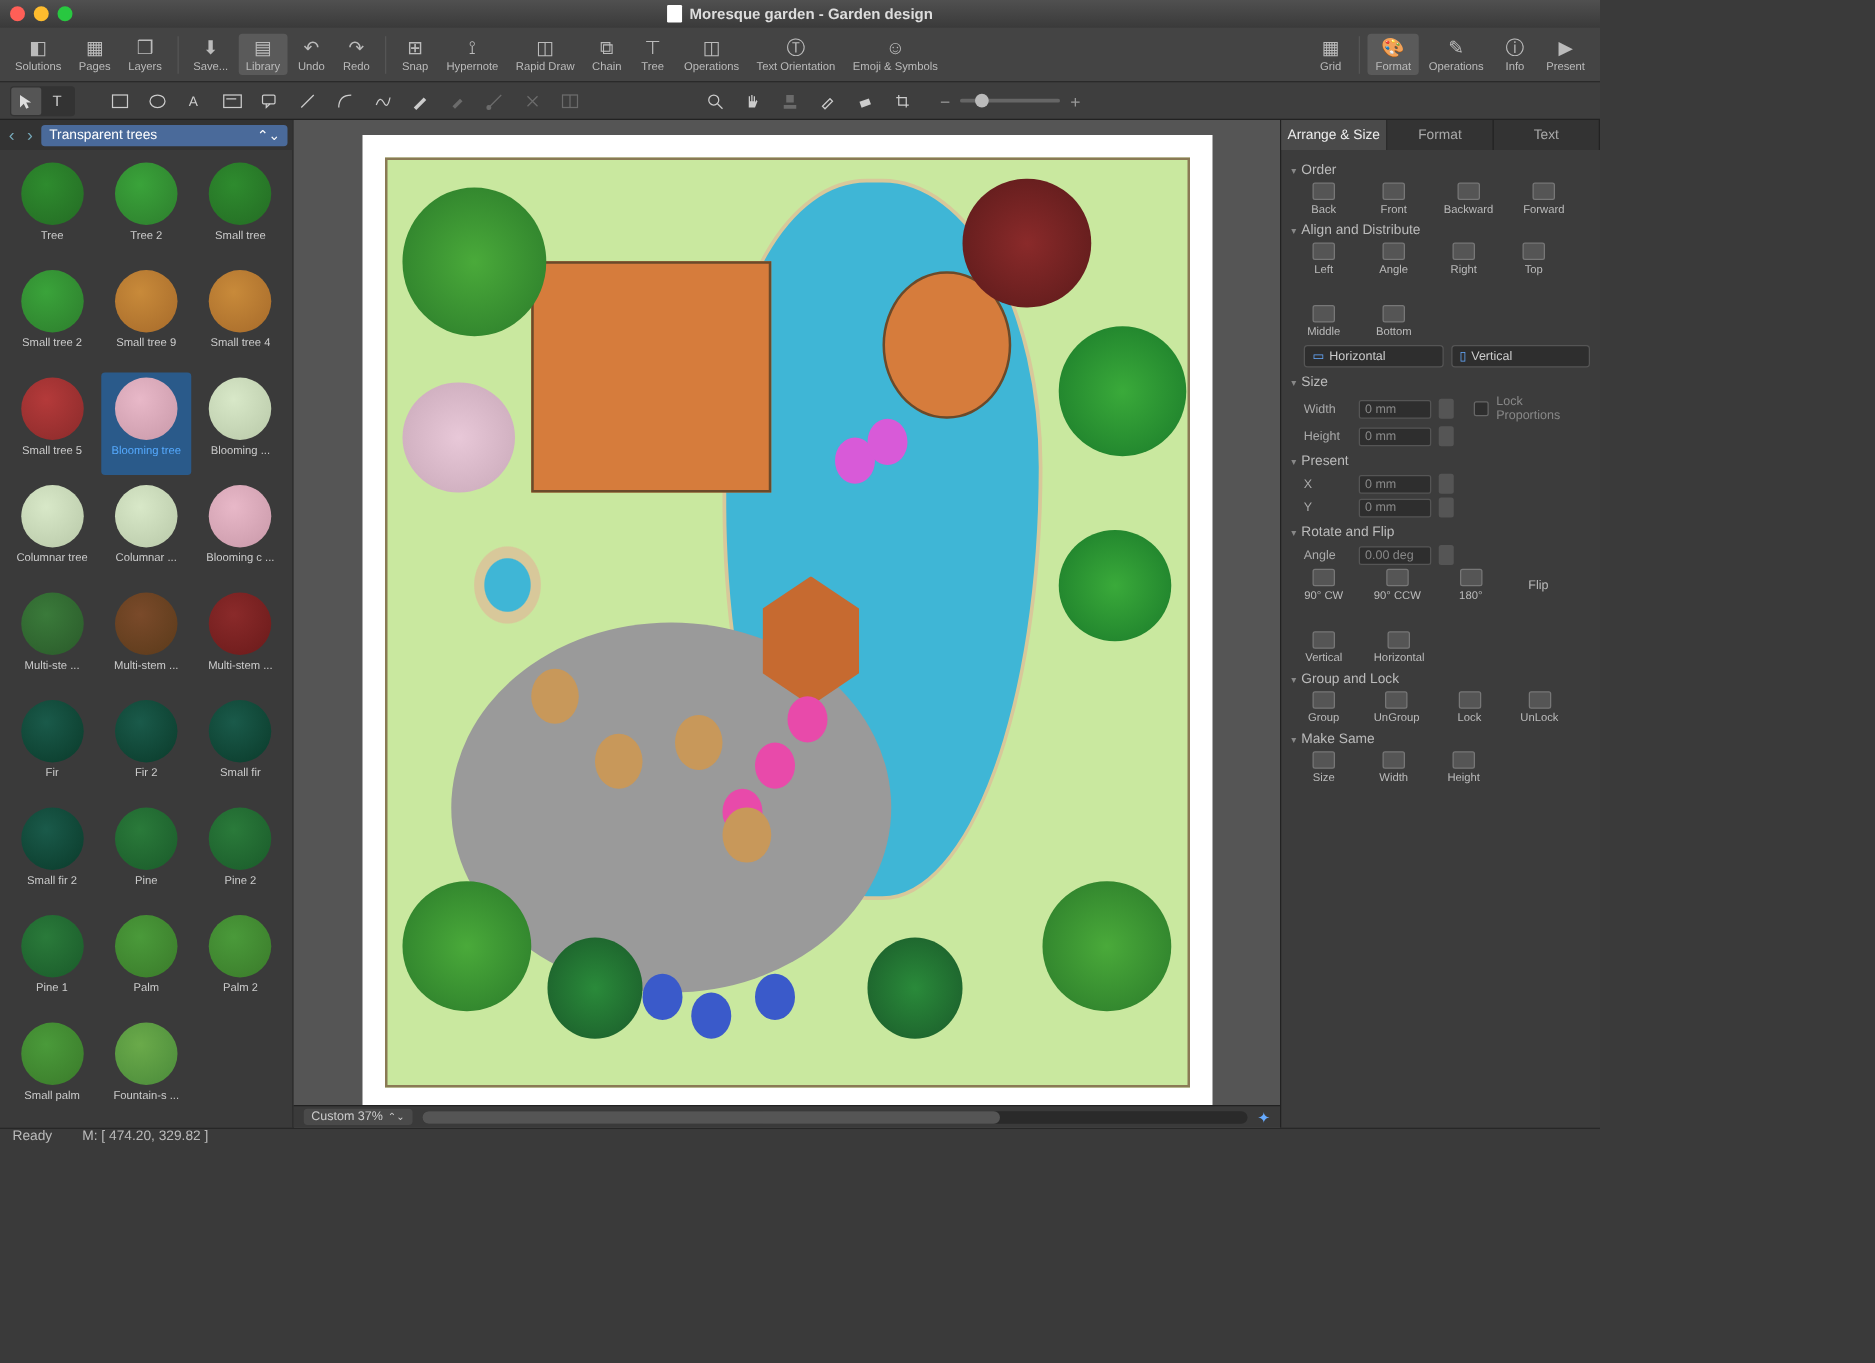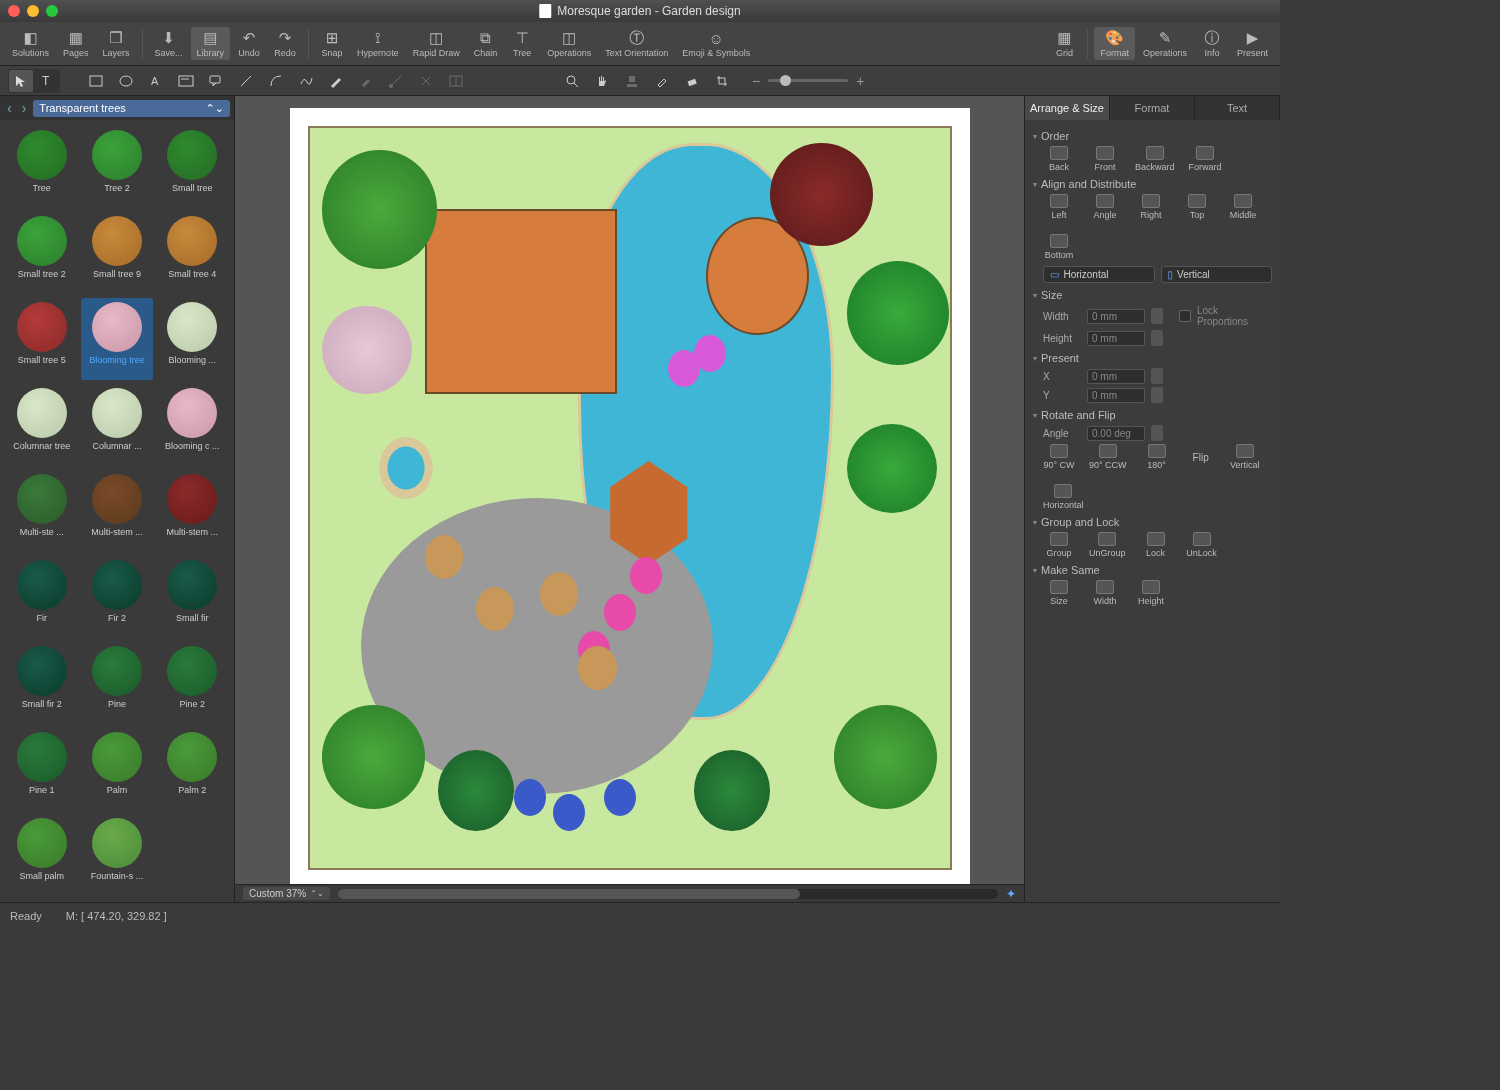--- a/index.html
+++ b/index.html
@@ -1,17 +1,17 @@
 <!DOCTYPE html>
 <html><head>
 <meta charset="utf-8">
 <style>
 * { margin: 0; padding: 0; box-sizing: border-box; font-family: -apple-system, "Helvetica Neue", Arial, sans-serif; }
 body { background: #3a3a3a; color: #ccc; width: 1280px; height: 936px; overflow: hidden; font-size: 11px; }
-.titlebar { height: 22px; background: linear-gradient(#505050,#3a3a3a); display: flex; align-items: center; padding: 0 8px; position: relative; }
+.titlebar { height: 22px; background: linear-gradient(#505050,#3a3a3a); display: flex; align-items: center; padding: 0 8px; position: relative; font-weight: bold; }
 .traffic { display: flex; gap: 7px; }
 .traffic span { width: 12px; height: 12px; border-radius: 50%; }
 .t-red { background: #ff5f57; }
 .t-yel { background: #febc2e; }
 .t-grn { background: #28c840; }
 .title-center { position: absolute; left: 50%; transform: translateX(-50%); color: #ddd; font-size: 12px; display: flex; align-items: center; gap: 6px; }
 .title-center .doc-icon { width: 12px; height: 14px; background: #fff; border-radius: 1px; display: inline-block; position: relative; }
 
 .toolbar-main { height: 44px; background: #444; border-bottom: 1px solid #222; display: flex; align-items: center; padding: 0 6px; gap: 2px; }
 .tb-item { display: flex; flex-direction: column; align-items: center; justify-content: center; padding: 2px 6px; cursor: pointer; color: #bbb; font-size: 9px; gap: 1px; min-width: 34px; }
@@ -59,33 +59,33 @@
 .hscroll { flex: 1; height: 10px; background: #2a2a2a; border-radius: 5px; position: relative; }
 .hscroll .sthumb { position: absolute; left: 0; width: 70%; height: 100%; background: #555; border-radius: 5px; }
 
 .inspector { width: 256px; background: #3c3c3c; border-left: 1px solid #222; display: flex; flex-direction: column; font-size: 10px; color: #ccc; }
 .insp-tabs { display: flex; height: 24px; background: #333; }
 .insp-tab { flex: 1; display: flex; align-items: center; justify-content: center; cursor: pointer; font-size: 11px; color: #aaa; border-right: 1px solid #222; }
 .insp-tab.active { background: #4a4a4a; color: #eee; }
 .insp-body { flex: 1; overflow-y: auto; padding: 4px 8px; }
 .section-head { display: flex; align-items: center; gap: 4px; color: #bbb; font-size: 11px; margin: 6px 0 4px; cursor: pointer; }
 .section-head::before { content: "▾"; font-size: 8px; color: #888; }
-.btn-row { display: flex; gap: 14px; margin: 2px 0 6px 10px; flex-wrap: wrap; text-align: center; }
+.btn-row { display: flex; gap: 24px; margin: 2px 0 6px 10px; flex-wrap: wrap; text-align: center; }
 .mini-btn { display: flex; flex-direction: column; align-items: center; gap: 2px; cursor: pointer; min-width: 32px; }
 .mini-btn .mi { width: 18px; height: 14px; background: #555; border: 1px solid #777; border-radius: 2px; }
 .mini-btn .ml { font-size: 9px; color: #bbb; }
 .field-row { display: flex; align-items: center; gap: 6px; margin: 3px 0 3px 10px; }
 .field-row label { width: 38px; font-size: 10px; color: #aaa; }
 .field-row input { width: 58px; background: #2e2e2e; border: 1px solid #555; color: #888; padding: 1px 4px; font-size: 10px; border-radius: 2px; }
 .stepper { width: 12px; height: 16px; background: #555; border-radius: 2px; }
 .chk { width: 12px; height: 12px; background: #2e2e2e; border: 1px solid #666; border-radius: 2px; }
 .dist-row { display: flex; gap: 6px; margin: 4px 0 2px 10px; }
 .dist-sel { flex: 1; background: #2e2e2e; border: 1px solid #555; padding: 2px 6px; border-radius: 3px; font-size: 10px; display: flex; align-items: center; gap: 4px; }
 
-.statusbar { height: 20px; background: #3a3a3a; border-top: 1px solid #222; display: flex; align-items: flex-end; padding: 0 10px; font-size: 11px; color: #bbb; gap: 24px; }
+.statusbar { height: 20px; background: #3a3a3a; border-top: 1px solid #222; display: flex; align-items: flex-start; padding: 0 10px; font-size: 11px; color: #bbb; gap: 24px; }
 
 svg { display: block; }
 </style>
 </head>
 <body>
 
 <div class="titlebar">
   <div class="traffic">
     <span class="t-red"></span>
     <span class="t-yel"></span>

